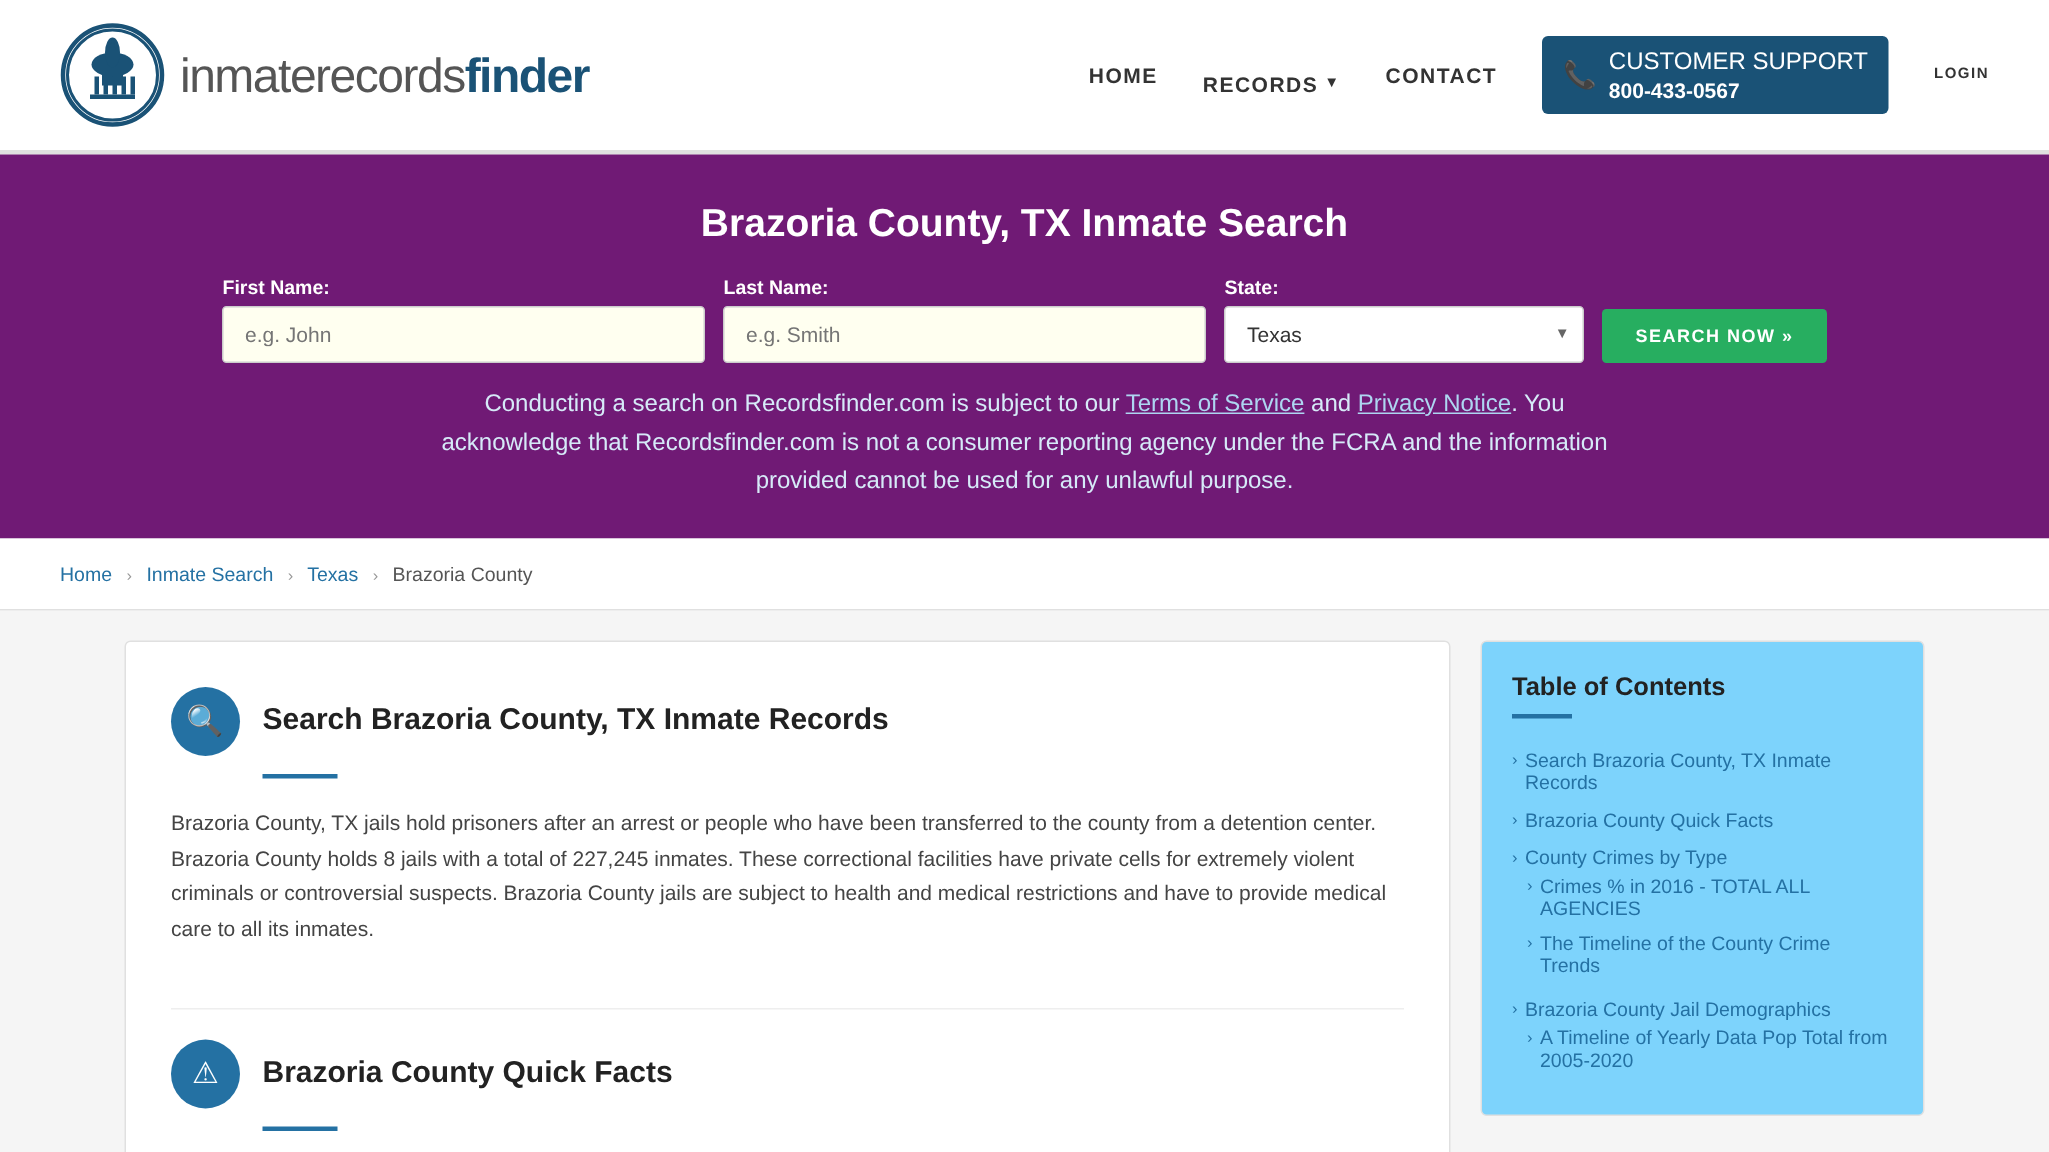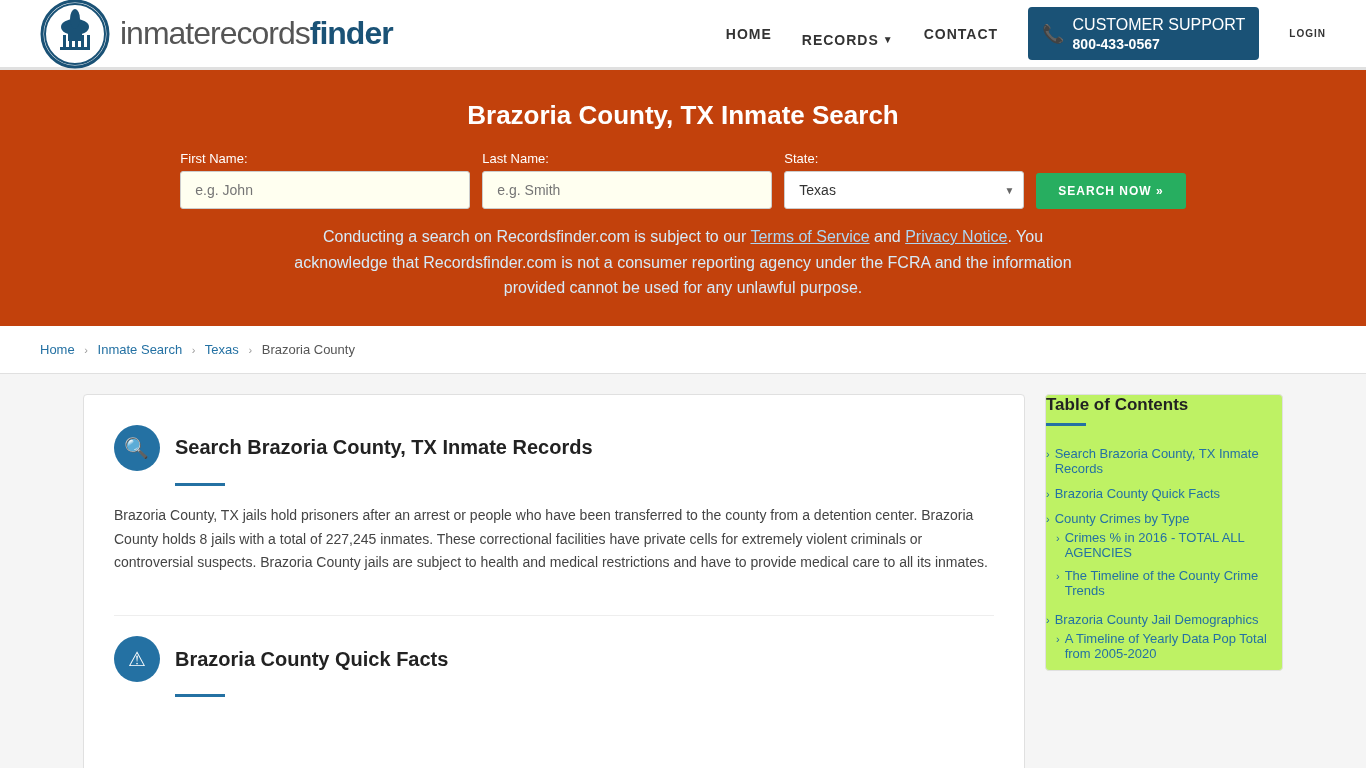--- a/index.html
+++ b/index.html
@@ -6,21 +6,21 @@
     body { font-family: Arial, sans-serif; font-size: 14px; color: #333; background: #f5f5f5; }
 
     
     .header {
       background: #fff;
       border-bottom: 3px solid #e0e0e0;
       padding: 20px 40px;
       display: flex;
       align-items: center;
       justify-content: space-between;
-      height: 70px;
+      height: 103px;
     }
     .logo-area {
       display: flex;
       align-items: center;
       gap: 10px;
     }
     .logo-icon {
       width: 70px;
       height: 70px;
     }
@@ -87,21 +87,21 @@
     .login-btn {
       font-size: 10px;
       font-weight: 700;
       color: #333;
       letter-spacing: 1px;
       cursor: pointer;
     }
 
     
     .hero {
-      background: #c2410c;
+      background: #701a75;
       padding: 30px 40px 25px;
       text-align: center;
     }
     .hero h1 {
       color: #fff;
       font-size: 26px;
       font-weight: 700;
       margin-bottom: 20px;
     }
     .search-form {
@@ -113,32 +113,32 @@
     }
     .form-group {
       display: flex;
       flex-direction: column;
       align-items: flex-start;
       gap: 5px;
     }
     .form-group label {
       color: #fff;
       font-size: 13px;
-      font-weight: 400;
+      font-weight: 700;
     }
     .form-group input, .form-group select {
       padding: 10px 14px;
       font-size: 14px;
       border: 1px solid #ccc;
       border-radius: 3px;
       background: #fffff0;
       color: #888;
     }
     .form-group input {
-      width: 290px;
+      width: 322px;
     }
     .form-group select {
       width: 240px;
       color: #333;
       background: #fff;
       appearance: none;
       -webkit-appearance: none;
       padding-right: 30px;
       background-image: none;
     }
@@ -210,24 +210,25 @@
     }
     .content-left {
       flex: 1;
       background: #fff;
       border: 1px solid #e0e0e0;
       border-radius: 4px;
       padding: 30px;
       min-height: 400px;
     }
     .content-right {
-      width: 238px;
-      background: #bef264;
+      width: 296px;
+      background: #7dd3fc;
       border: 1px solid #e0e0e0;
       border-radius: 4px;
+      padding: 20px;
       align-self: flex-start;
     }
 
     
     .section-header {
       display: flex;
       align-items: center;
       gap: 15px;
       margin-bottom: 12px;
     }

